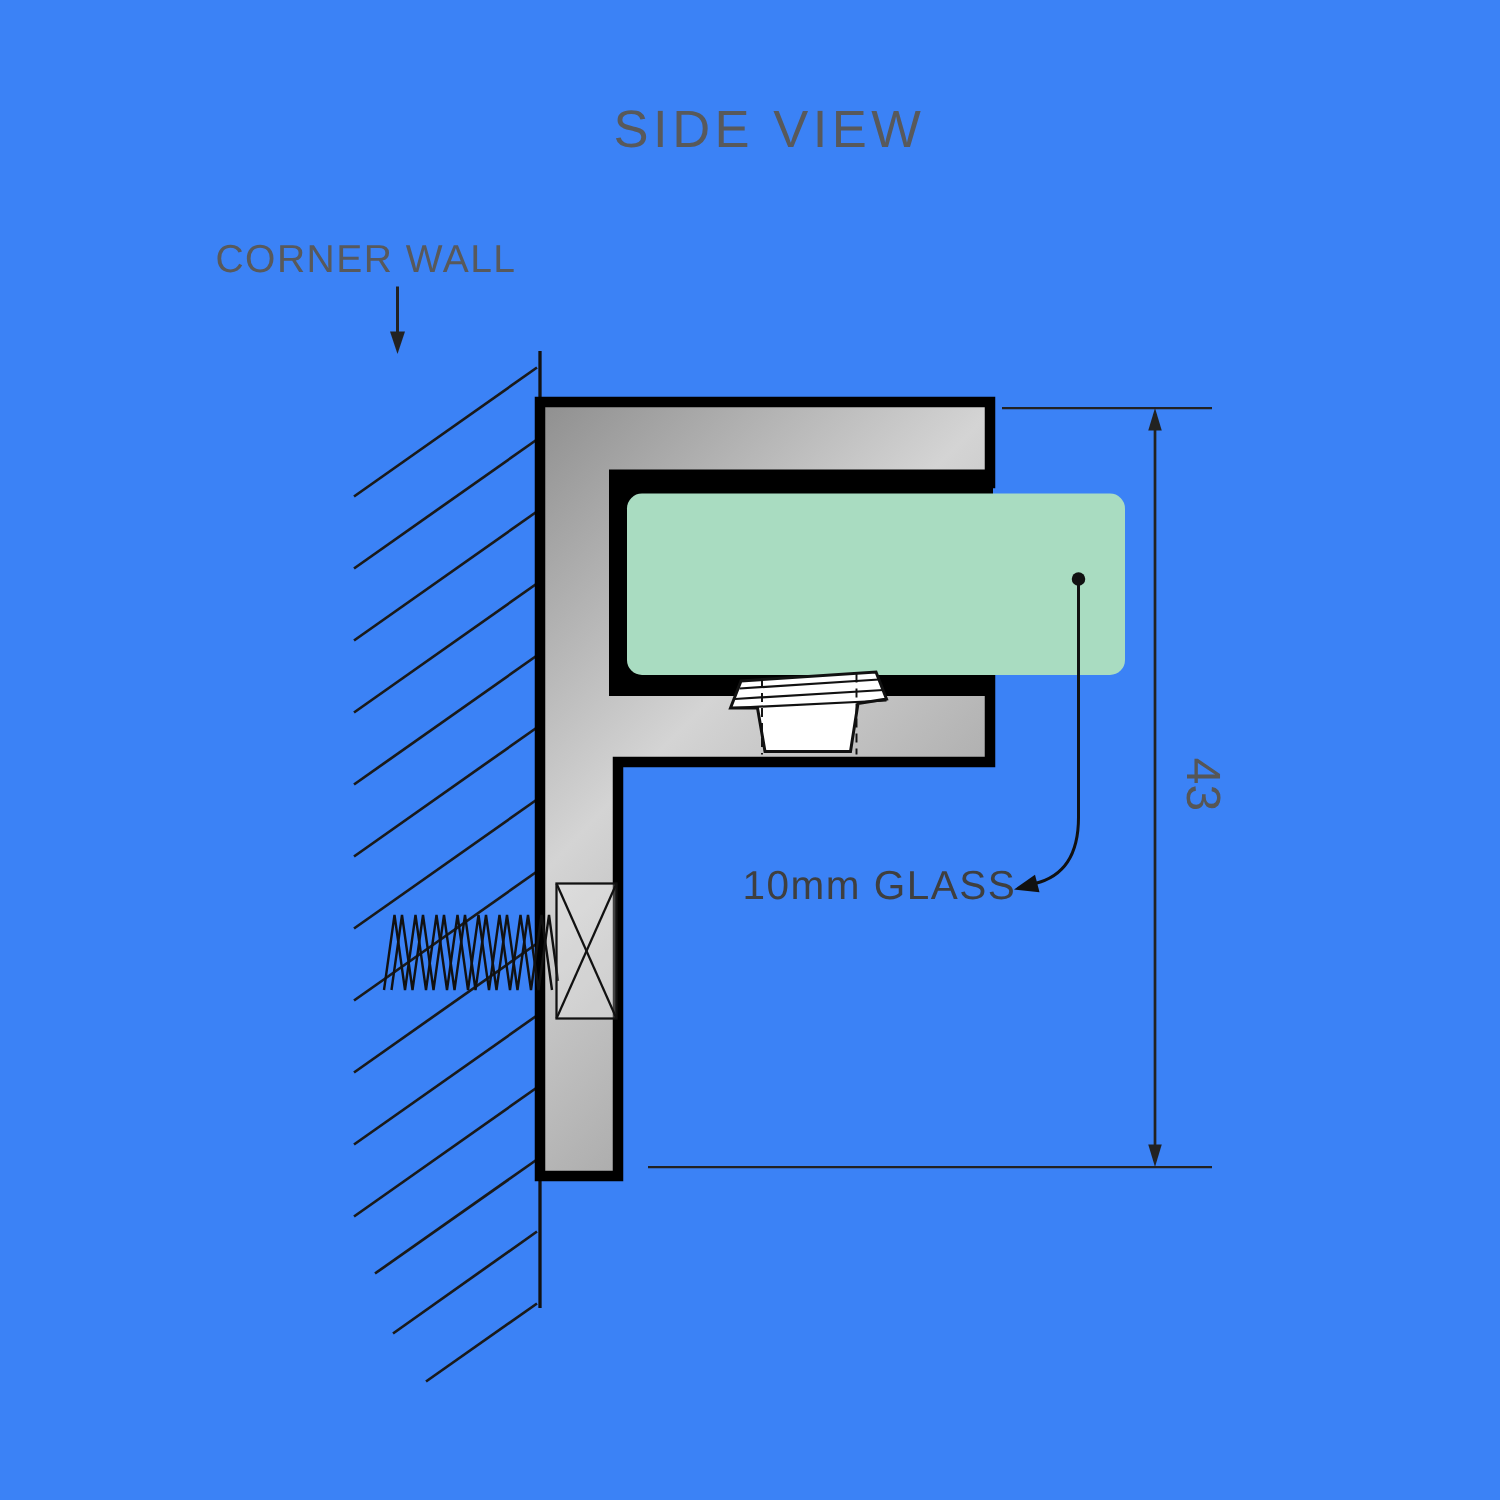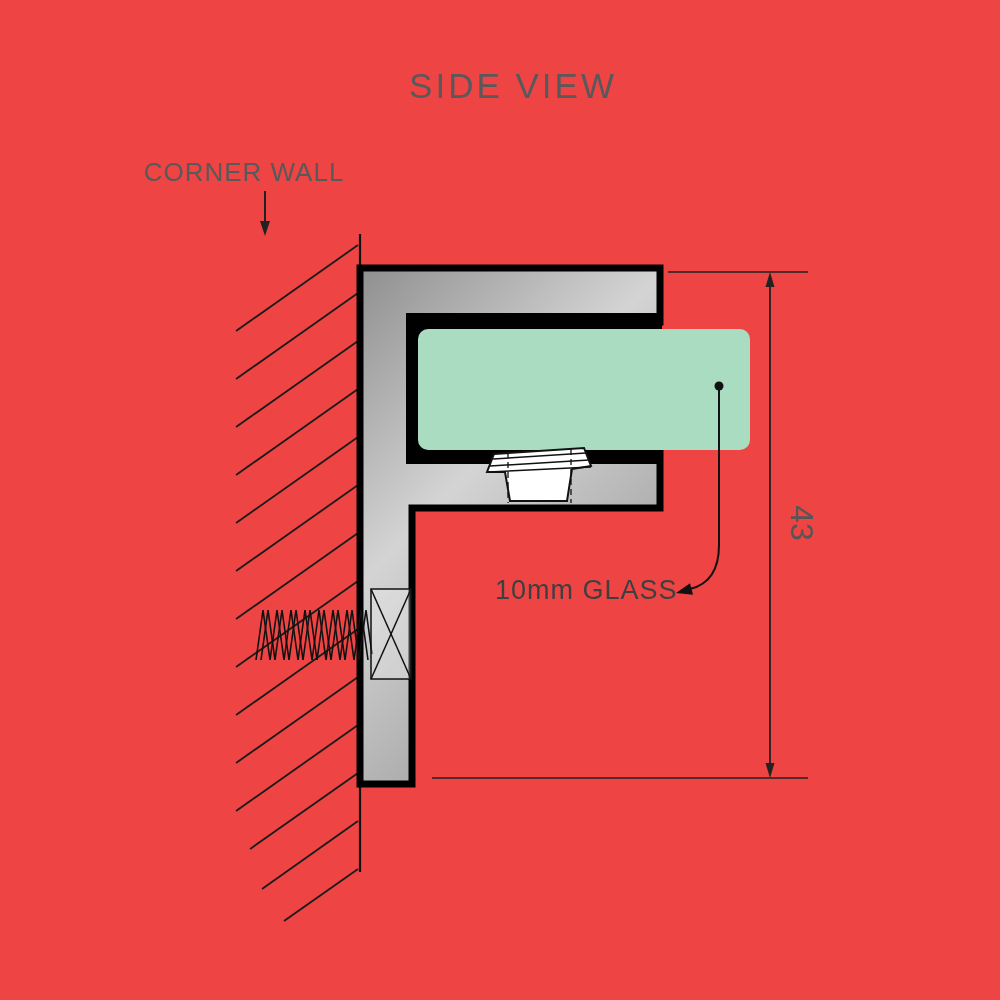--- a/index.html
+++ b/index.html
@@ -1,19 +1,19 @@
 <!DOCTYPE html>
 <html><head>
 <meta charset="utf-8">
 <style>
   html,body{margin:0;padding:0;background:#ffffff;}
   .canvas{
     position:relative;
     width:1000px;height:1000px;
-    background:#ef4444;
+    background:#3b82f6;
     font-family:"Liberation Sans", sans-serif;
     overflow:hidden;
   }
   svg text{font-family:"Liberation Sans", sans-serif;}
   .title-text{font-size:35px;letter-spacing:3px;fill:#58595b;}
   .label-text{font-size:26px;letter-spacing:1px;fill:#58595b;}
   .glass-text{font-size:27px;letter-spacing:1px;fill:#3f3f3f;}
   .dim-text{font-size:32px;fill:#565656;}
 </style>
 </head>

